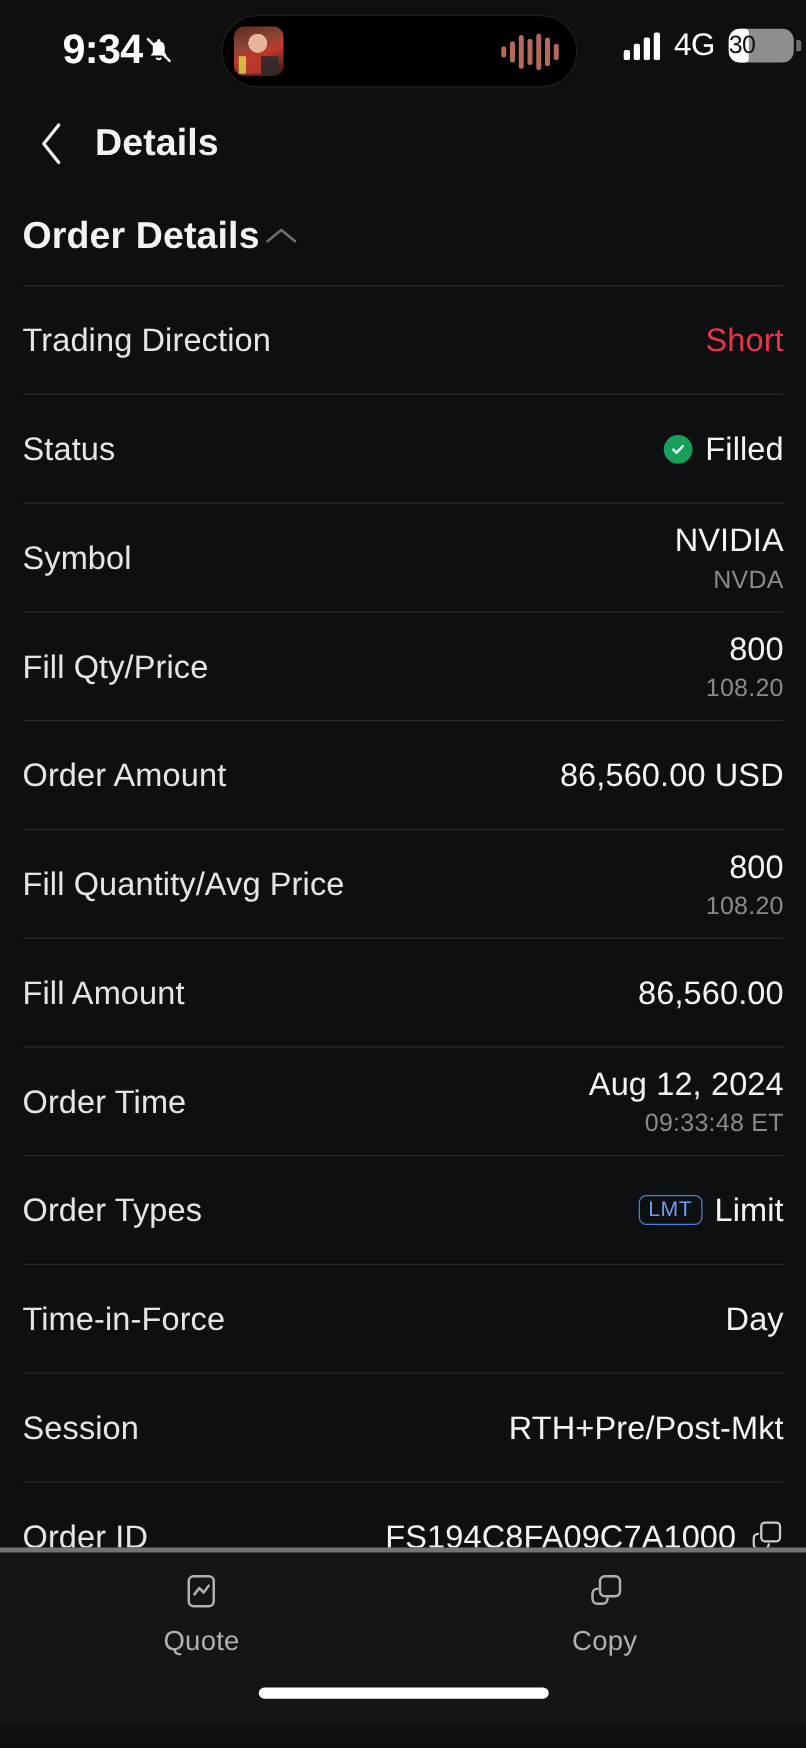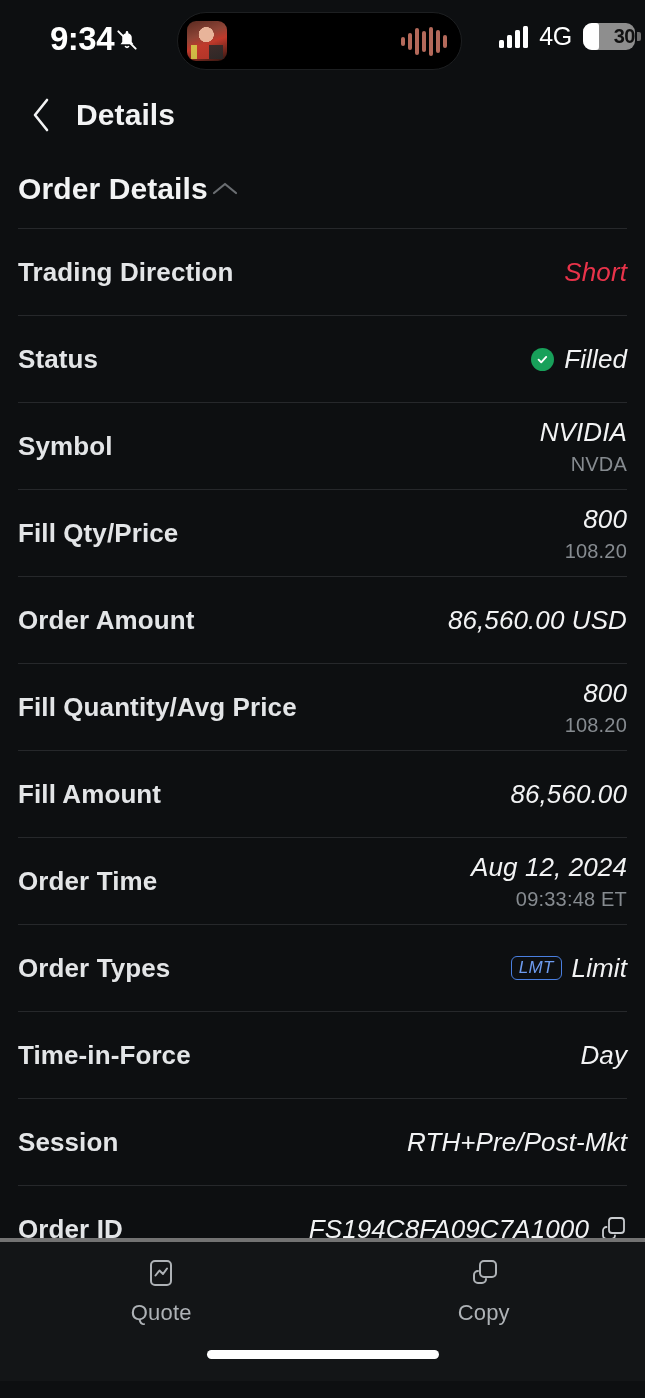--- a/index.html
+++ b/index.html
@@ -53,22 +53,22 @@
   .net { font-size:25px; color:#fff; font-weight:500; letter-spacing:-0.3px; }
   .batt {
     position:relative; width:52px; height:27px; border-radius:9px;
     background:#8e8e8e; display:flex; align-items:center;
   }
   .batt-fill {
     position:absolute; left:0; top:0; bottom:0; width:30%;
     background:#fff; border-radius:9px 3px 3px 9px;
   }
   .batt-num {
-    position:relative; width:100%; text-align:right;
-    font-size:20px; font-weight:700; color:#111; letter-spacing:-0.5px;
+    position:relative; width:100%; text-align:left;
+    font-size:20px; font-weight:400; color:#111; letter-spacing:-0.5px;
   }
   .batt-tip {
     position:absolute; right:-6px; top:9px; width:4px; height:9px;
     background:#6d6d6d; border-radius:0 2px 2px 0;
   }
 
   
   .navbar { height:70px; display:flex; align-items:center; padding:0 0 0 18px; }
   .nav-back { width:46px; height:46px; display:flex; align-items:center; justify-content:center; }
   .nav-title { font-size:30px; font-weight:700; color:#f2f3f4; margin-left:12px; letter-spacing:0.1px; }
@@ -81,26 +81,26 @@
   .sec-title { font-size:30px; font-weight:700; color:#f2f3f4; letter-spacing:0.1px; }
   .sec-chev { width:34px; height:34px; display:flex; align-items:center; justify-content:center; }
 
   
   .rows { padding:0 18px; }
   .row {
     display:flex; align-items:center; justify-content:space-between;
     border-top:1px solid #26282b;
     min-height:87px; padding:8px 0;
   }
-  .row-label { font-size:26px; color:#e3e5e7; font-weight:700; letter-spacing:0.1px; }
+  .row-label { font-size:26px; color:#e3e5e7; font-weight:400; letter-spacing:0.1px; }
   .row-val { text-align:right; display:flex; flex-direction:column; align-items:flex-end; gap:5px; }
   .v-main { font-size:26px; color:#f2f3f4; letter-spacing:0.1px; }
   .v-sub  { font-size:20px; color:#868b90; letter-spacing:0.2px; }
   .v-red  { color:#e8334a; }
-  .v-row  { display:flex; align-items:center; gap:10px;font-style:italic; }
+  .v-row  { display:flex; align-items:center; gap:10px; }
 
   .check {
     width:23px; height:23px; border-radius:50%; background:#18a05a;
     display:flex; align-items:center; justify-content:center; flex:none;
   }
   .badge-lmt {
     border:1px solid #4a7fe0; border-radius:6px; color:#6e9cf0;
     font-size:17px; padding:2px 7px 3px; letter-spacing:0.3px; line-height:1;
     display:inline-flex; align-items:center;margin-left:40px;
   }

